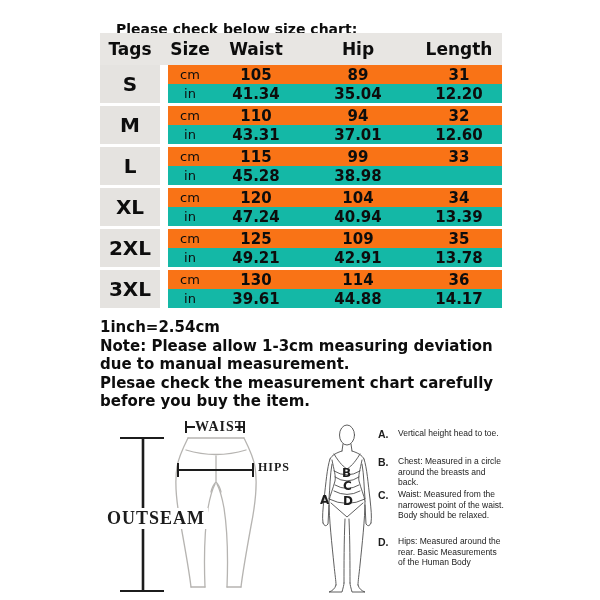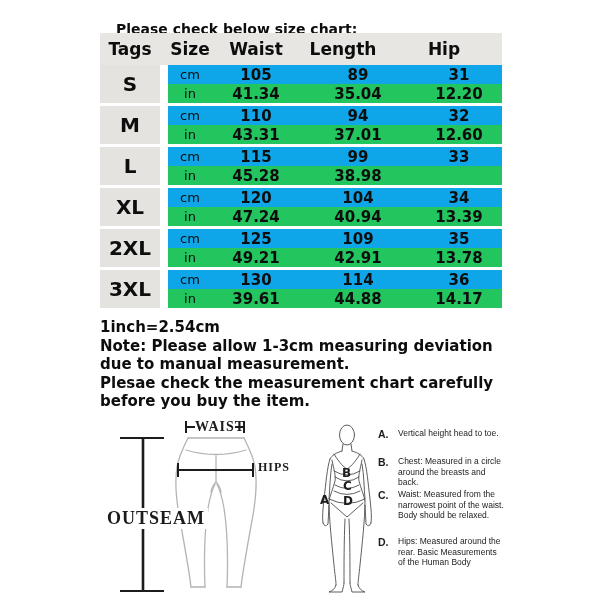--- a/index.html
+++ b/index.html
@@ -18,22 +18,22 @@
   .gapcol{width:8px;}
   .col-unit{width:44px;}
   .col-waist{width:88px;}
   .col-hip{width:116px;}
   .col-length{width:86px;}
   .group{display:flex;margin-bottom:3px;}
   .tag-cell{width:60px;background:#e5e3e0;display:flex;align-items:center;justify-content:center;
             font-weight:bold;font-size:20px;margin-right:8px;}
   .subrows{flex:1;}
   .row{display:flex;height:19px;align-items:center;font-weight:bold;font-size:15px;}
-  .row-cm{background:#0ea5e9;}
-  .row-in{background:#22c55e;}
+  .row-cm{background:#f97316;}
+  .row-in{background:#14b8a6;}
   .unit-label{font-weight:normal;font-size:13px;}
 
   
   .notes{position:absolute;left:100px;top:318px;width:402px;font-weight:bold;font-size:15px;line-height:18.5px;}
   .notes p{margin:0;}
 
   
   .pants{position:absolute;left:98px;top:412px;width:230px;height:188px;}
   .pants svg{position:absolute;left:0;top:0;}
   .diagram-label{position:absolute;font-family:"Liberation Serif","DejaVu Serif",serif;
@@ -68,22 +68,22 @@
 <div class="canvas">
 
   <h1 class="title">Please check below size chart:</h1>
 
   <div class="size-table">
     <div class="thead">
       <span class="cell col-tags">Tags</span>
       <span class="gapcol"></span>
       <span class="cell col-unit">Size</span>
       <span class="cell col-waist">Waist</span>
+      <span class="cell col-hip">Hip</span>
       <span class="cell col-length">Length</span>
-      <span class="cell col-hip">Hip</span>
     </div>
 
     <div class="group">
       <div class="tag-cell">S</div>
       <div class="subrows">
         <div class="row row-cm">
           <span class="cell col-unit unit-label">cm</span>
           <span class="cell col-waist">105</span>
           <span class="cell col-hip">89</span>
           <span class="cell col-length">31</span>

